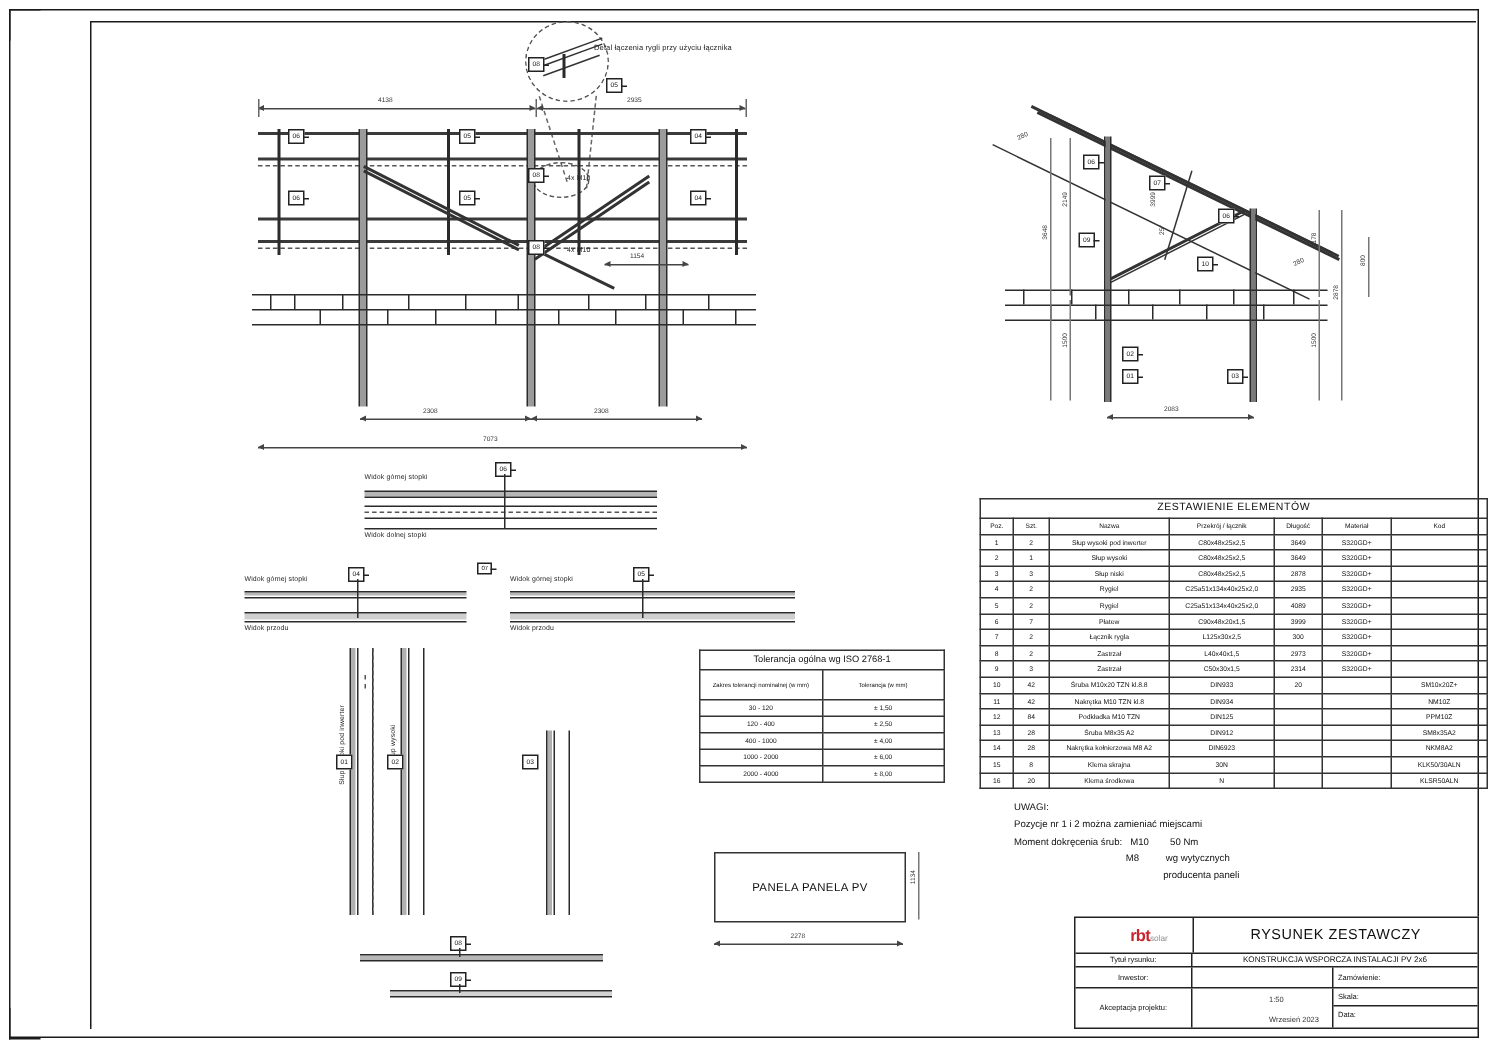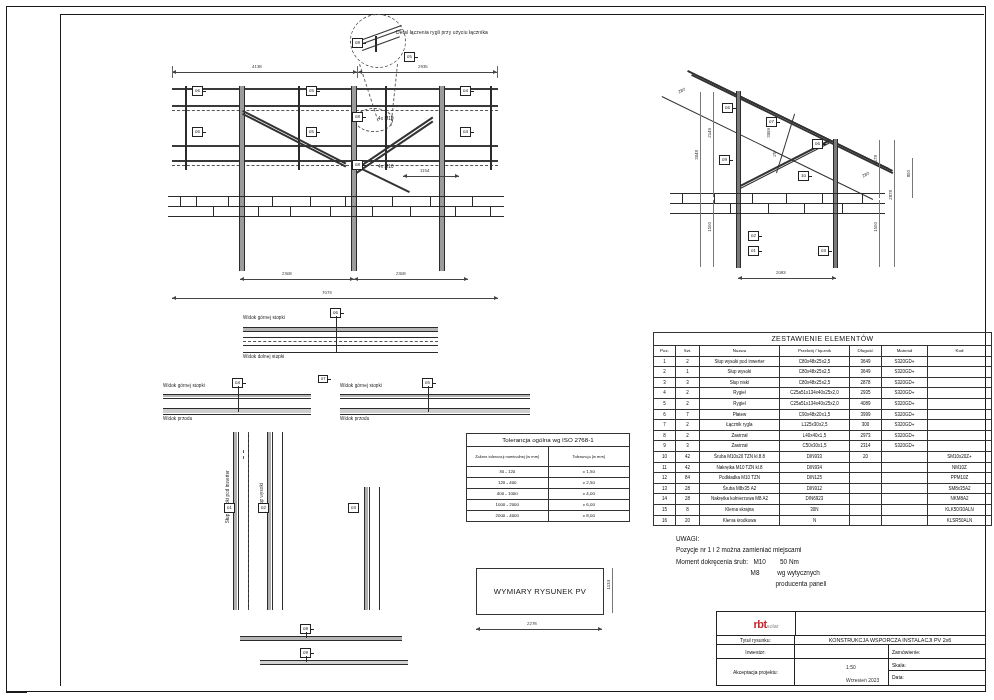--- a/index.html
+++ b/index.html
@@ -364,21 +364,21 @@
             <td>± 6,00</td>
           </tr>
       <tr>
             <td>2000 - 4000</td>
             <td>± 8,00</td>
           </tr>
     </tbody>
       </table>
   </div>
 
-  <div class="panel-box" style="left:476px;top:568px;width:126px;height:45px;">WYMIARY RYSUNEK PV</div>
+  <div class="panel-box" style="left:476px;top:568px;width:126px;height:45px;">PANELA PANELA PV</div>
   <div class="arrowline" style="left:476px;top:629px;width:126px;"></div>
   <div class="dim" style="left:527px;top:621px;">2278</div>
   <div class="ln vln" style="left:612px;top:568px;height:45px;background:#777;"></div>
   <div class="dim vtext" style="left:606px;top:580px;">1134</div>
 
   <div class="tbl-elem">
     <table>
       <colgroup>
         <col style="width:22px">
           <col style="width:24px">
@@ -555,20 +555,21 @@
     <div class="row">Moment dokręcenia śrub:   M10        50 Nm</div>
     <div class="row">                                          M8          wg wytycznych</div>
     <div class="row">                                                        producenta paneli</div>
   </div>
 
   <div class="titleblock">
     <div class="tb-row">
       <div class="tb-logo">
         <span class="logo"><span class="r">rbt</span><span class="sub">solar</span></span>
       </div>
+      <div class="tb-main">RYSUNEK ZESTAWCZY</div>
     </div>
     <div class="tb-row">
       <div class="tb-k">Tytuł rysunku:</div>
       <div class="tb-v">KONSTRUKCJA WSPORCZA INSTALACJI PV 2x6</div>
     </div>
     <div class="tb-row" style="height:13px;">
       <div class="tb-k">Inwestor:</div>
       <div class="tb-v cellbox"></div>
       <div class="sub-split" style="flex:0 0 96px;">
         <div style="height:13px;border-bottom:none;">Zamówienie:</div>

